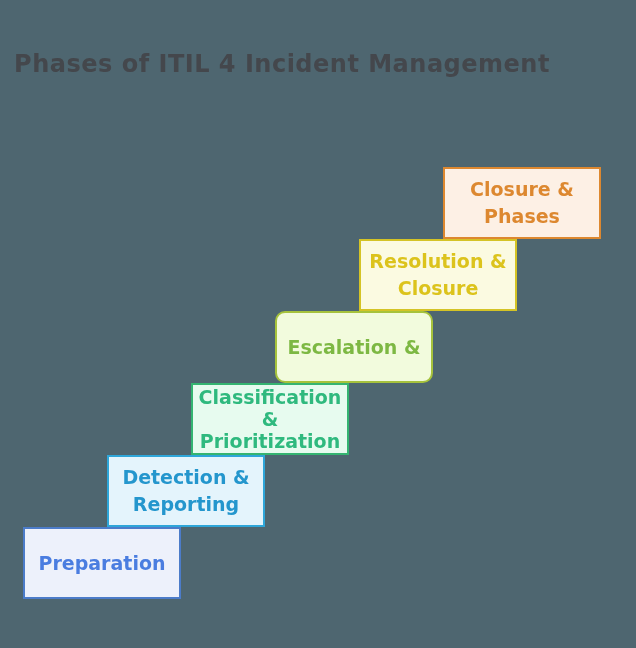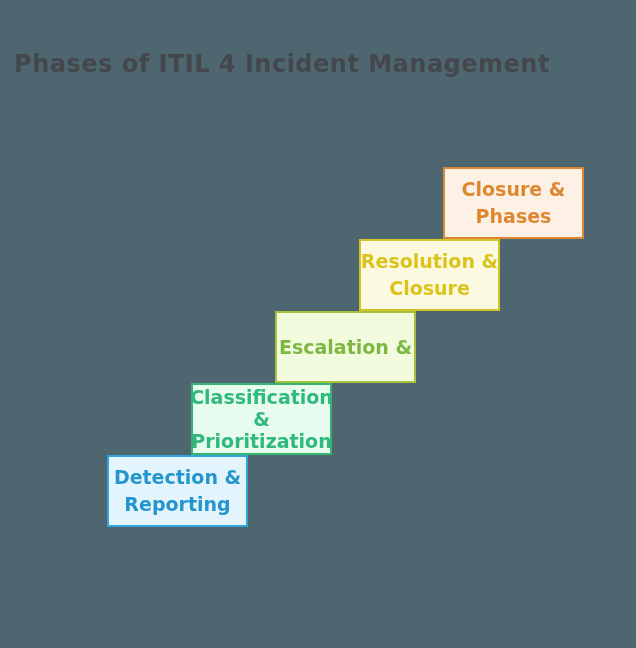--- a/index.html
+++ b/index.html
@@ -19,21 +19,21 @@
     top: 50px;
     width: 564px;
     margin: 0;
     text-align: center;
     font-size: 24px;
     font-weight: bold;
     letter-spacing: 0.5px;
   }
   .phase-box {
     position: absolute;
-    width: 141px;
+    width: 158px;
     height: 72px;
     box-sizing: border-box;
     border: 2.5px solid;
     display: flex;
     flex-direction: column;
     align-items: center;
     justify-content: center;
     text-align: center;
     font-size: 19px;
     font-weight: bold;
@@ -54,33 +54,36 @@
   .pos-4 { left: 359px; top: 239px; }
   .pos-5 { left: 443px; top: 167px; }
 </style>
 </head>
 <body>
 
 <div class="canvas" style="background: rgb(78, 102, 112);">
 
   <h1 class="title" style="color: rgb(68, 71, 76);">Phases of ITIL 4 Incident Management</h1>
 
+  <div class="phase-box pos-0" style="background: rgb(237, 241, 251); border-color: rgb(76, 124, 201); color: rgb(74, 125, 224);">
+    <span class="line">Preparation</span>
+  </div>
 
   <div class="phase-box pos-2 three-lines" style="background: rgb(231, 251, 239); border-color: rgb(53, 180, 113); color: rgb(47, 185, 126);">
     <span class="line">Classification</span>
     <span class="line">&amp;</span>
     <span class="line">Prioritization</span>
   </div>
 
   <div class="phase-box pos-1" style="background: rgb(228, 244, 252); border-color: rgb(46, 166, 217); color: rgb(36, 150, 205);">
     <span class="line">Detection &amp;</span>
     <span class="line">Reporting</span>
   </div>
 
-  <div class="phase-box pos-3" style="background: rgb(242, 251, 221); border-color: rgb(166, 194, 60); color: rgb(125, 184, 67);">
+  <div class="phase-box pos-3" style="background: rgb(242, 251, 221); border-color: rgb(166, 194, 60); color: rgb(125, 184, 67); border-radius: 10px;">
     <span class="line">Escalation &amp;</span>
   </div>
 
   <div class="phase-box pos-4" style="background: rgb(251, 250, 225); border-color: rgb(212, 195, 38); color: rgb(220, 195, 28);">
     <span class="line">Resolution &amp;</span>
     <span class="line">Closure</span>
   </div>
 
   <div class="phase-box pos-5" style="background: rgb(253, 240, 229); border-color: rgb(221, 136, 48); color: rgb(221, 136, 48);">
     <span class="line">Closure &amp;</span>

